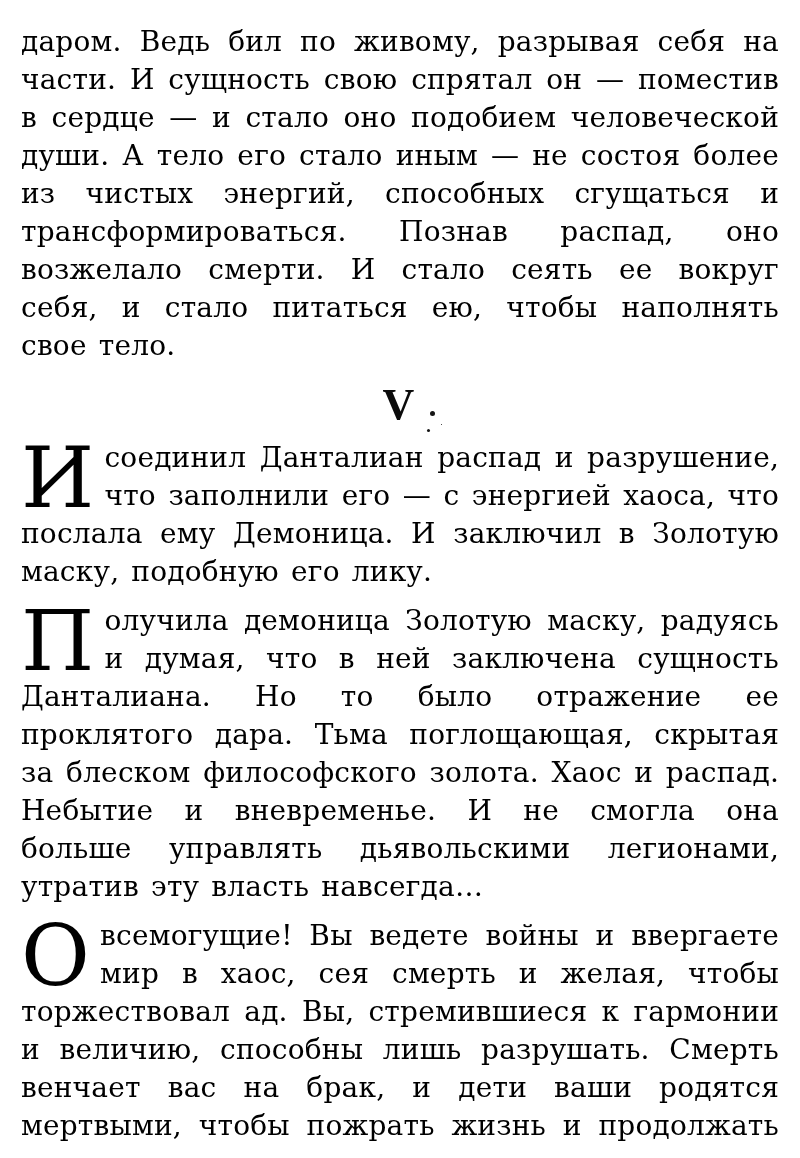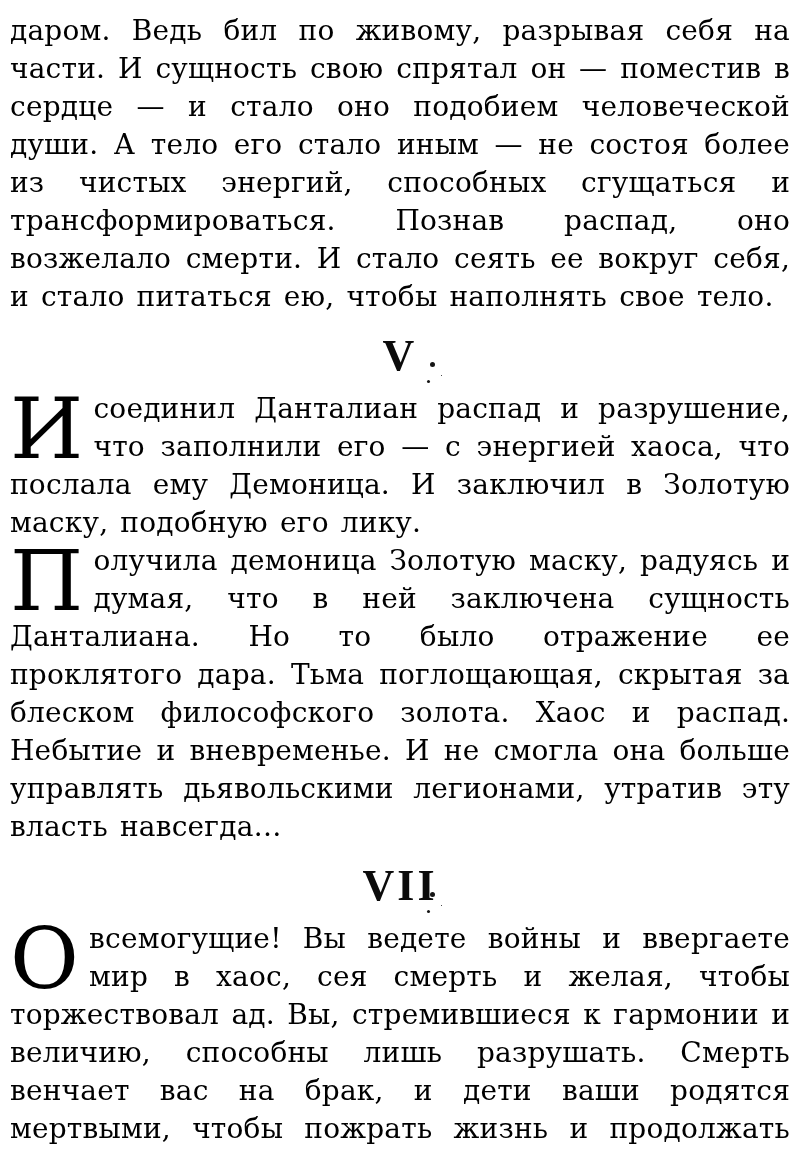--- a/index.html
+++ b/index.html
@@ -15,21 +15,21 @@
     font-family: "DejaVu Serif", serif;
   }
   .page {
     box-sizing: border-box;
     width: 800px;
     height: 1158px;
     padding: 12px 10px 0 10px;
     background: #ffffff;
   }
   .body-text {
-    margin: 0;
+    margin: 11px;
     font-size: 28px;
     line-height: 38px;
     text-align: justify;
     word-spacing: 3px;
     letter-spacing: 0.2px;
   }
   .section-heading {
     position: relative;
     margin: 16px 0 10px 0;
     font-family: "Liberation Serif", serif;
@@ -77,17 +77,16 @@
   <section>
     <h2 class="section-heading">V</h2>
     <p class="body-text section-para"><span class="dropcap">И</span><span>соединил Данталиан распад и разрушение, что заполнили его — с энергией хаоса, что послала ему Демоница. И заключил в Золотую маску, подобную его лику.</span></p>
   </section>
 
   <section>
     <p class="body-text section-para"><span class="dropcap">П</span><span>олучила демоница Золотую маску, радуясь и думая, что в ней заключена сущность Данталиана. Но то было отражение ее проклятого дара. Тьма поглощающая, скрытая за блеском философского золота. Хаос и распад. Небытие и вневременье. И не смогла она больше управлять дьявольскими легионами, утратив эту власть навсегда…</span></p>
   </section>
 
   <section>
-    <h2 class="section-heading">VII</h2>
     <p class="body-text section-para"><span class="dropcap">О</span><span>всемогущие! Вы ведете войны и ввергаете мир в хаос, сея смерть и желая, чтобы торжествовал ад. Вы, стремившиеся к гармонии и величию, способны лишь разрушать. Смерть венчает вас на брак, и дети ваши родятся мертвыми, чтобы пожрать жизнь и продолжать вековое проклятие…</span></p>
   </section>
 
 </div>
 
 </body></html>

